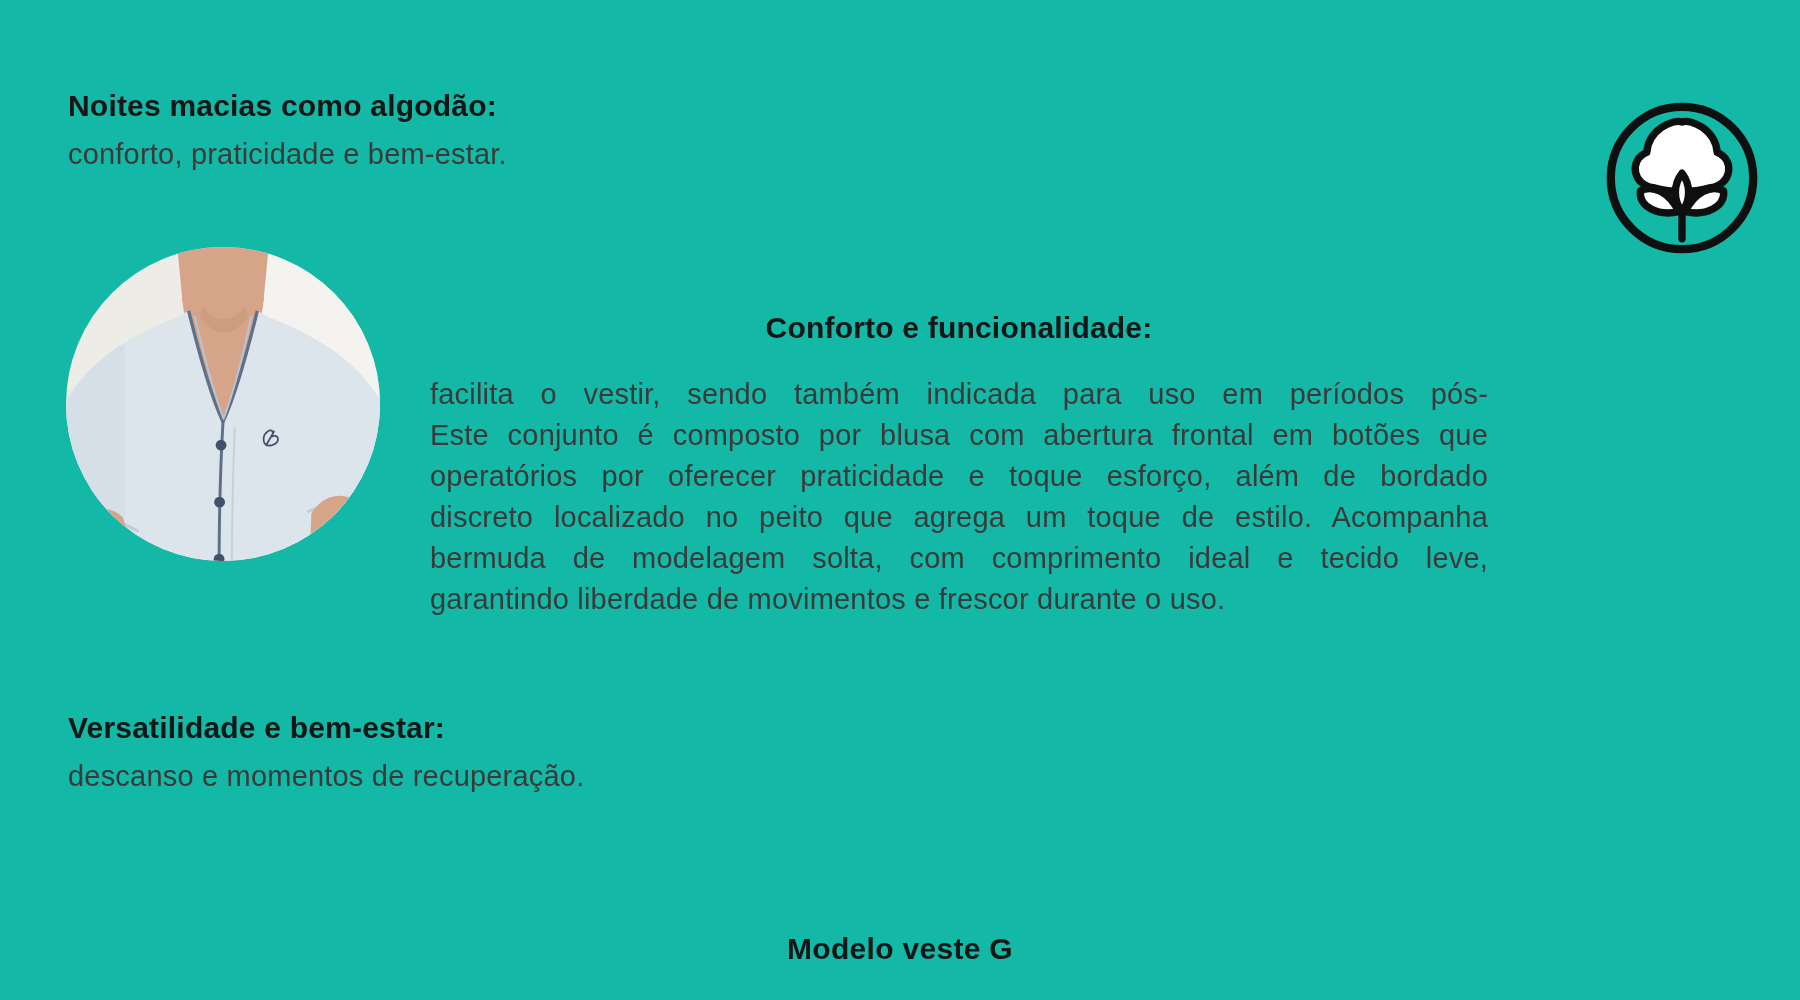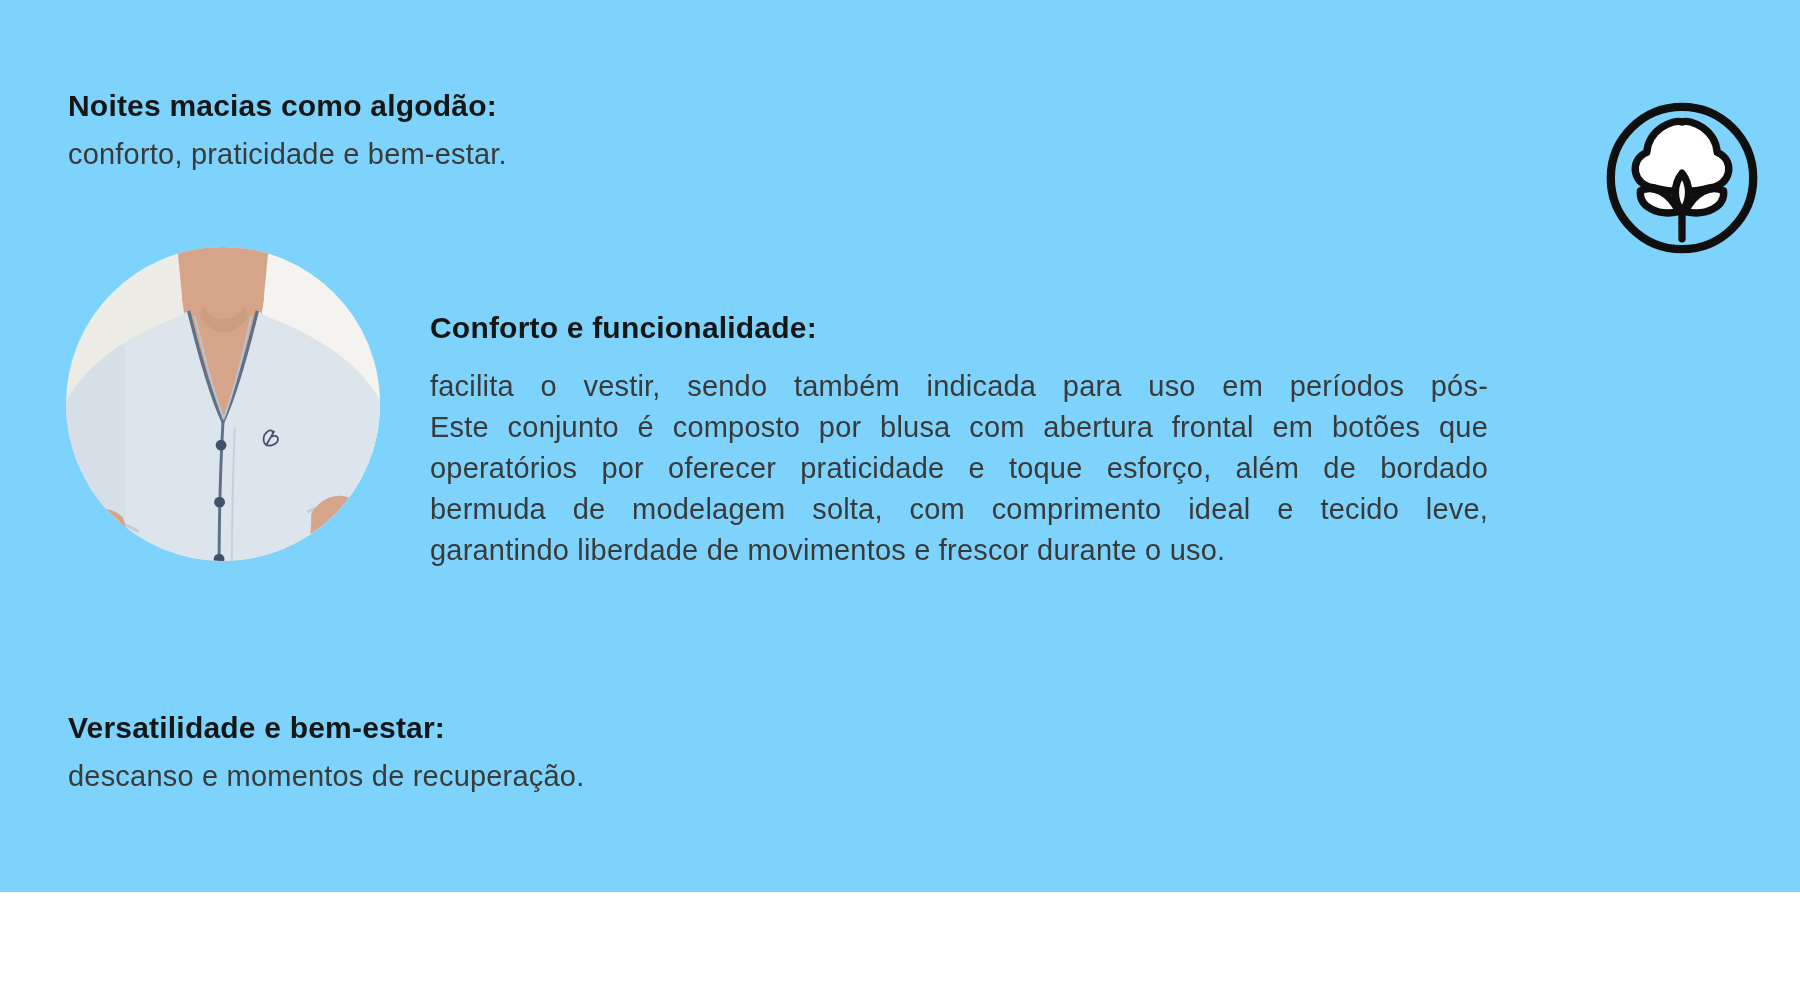--- a/index.html
+++ b/index.html
@@ -1,20 +1,20 @@
 <!DOCTYPE html>
 <html><head>
 <meta charset="utf-8">
 <style>
   html, body { margin: 0; padding: 0; background: #ffffff; }
   .page {
     position: relative;
     width: 1800px;
-    height: 892px;
-    background: #7dd3fc;
+    height: 1000px;
+    background: #14b8a6;
     font-family: "Liberation Sans", sans-serif;
     overflow: hidden;
   }
   .heading {
     margin: 0 0 8px 0;
     font-size: 30px;
     font-weight: 700;
     color: #161616;
     letter-spacing: 0.2px;
     line-height: 40px;
@@ -32,21 +32,21 @@
   .section-intro { position: absolute; left: 68px; top: 86px; width: 1215px; }
   .cotton-badge { position: absolute; left: 1602px; top: 98px; width: 160px; height: 160px; }
   .photo {
     position: absolute; left: 66px; top: 247px;
     width: 314px; height: 314px;
     border-radius: 50%;
     overflow: hidden;
   }
   .photo svg { display: block; width: 100%; height: 100%; }
   .section-comfort { position: absolute; left: 430px; top: 308px; width: 1058px; }
-  .section-comfort .heading { margin-bottom: 18px; }
+  .section-comfort .heading { margin-bottom: 26px; text-align: center; }
   .section-versatility { position: absolute; left: 68px; top: 708px; width: 1420px; }
   .footer-note {
     position: absolute; left: 0; top: 932px; width: 100%;
     text-align: center;
     font-size: 30px; font-weight: 700; color: #161616;
     letter-spacing: 0.3px;
   }
 </style>
 </head>
 <body>
@@ -105,20 +105,21 @@
       <path d="M252,310 C262,296 278,292 292,300" fill="none" stroke="#c99779" stroke-width="2" opacity="0.6"></path>
     </svg>
   </div>
 
   <section class="section-comfort">
     <h2 class="heading">Conforto e funcionalidade:</h2>
     <div class="bodytext">
       <div class="jline">facilita o vestir, sendo também indicada para uso em períodos pós-</div>
       <div class="jline">Este conjunto é composto por blusa com abertura frontal em botões que</div>
       <div class="jline">operatórios por oferecer praticidade e toque esforço, além de bordado</div>
+      <div class="jline">discreto localizado no peito que agrega um toque de estilo. Acompanha</div>
       <div class="jline">bermuda de modelagem solta, com comprimento ideal e tecido leve,</div>
       <div class="jlast">garantindo liberdade de movimentos e frescor durante o uso.</div>
     </div>
   </section>
 
   <section class="section-versatility">
     <h2 class="heading">Versatilidade e bem-estar:</h2>
     <div class="bodytext">
       <div class="jlast">descanso e momentos de recuperação.</div>
     </div>

